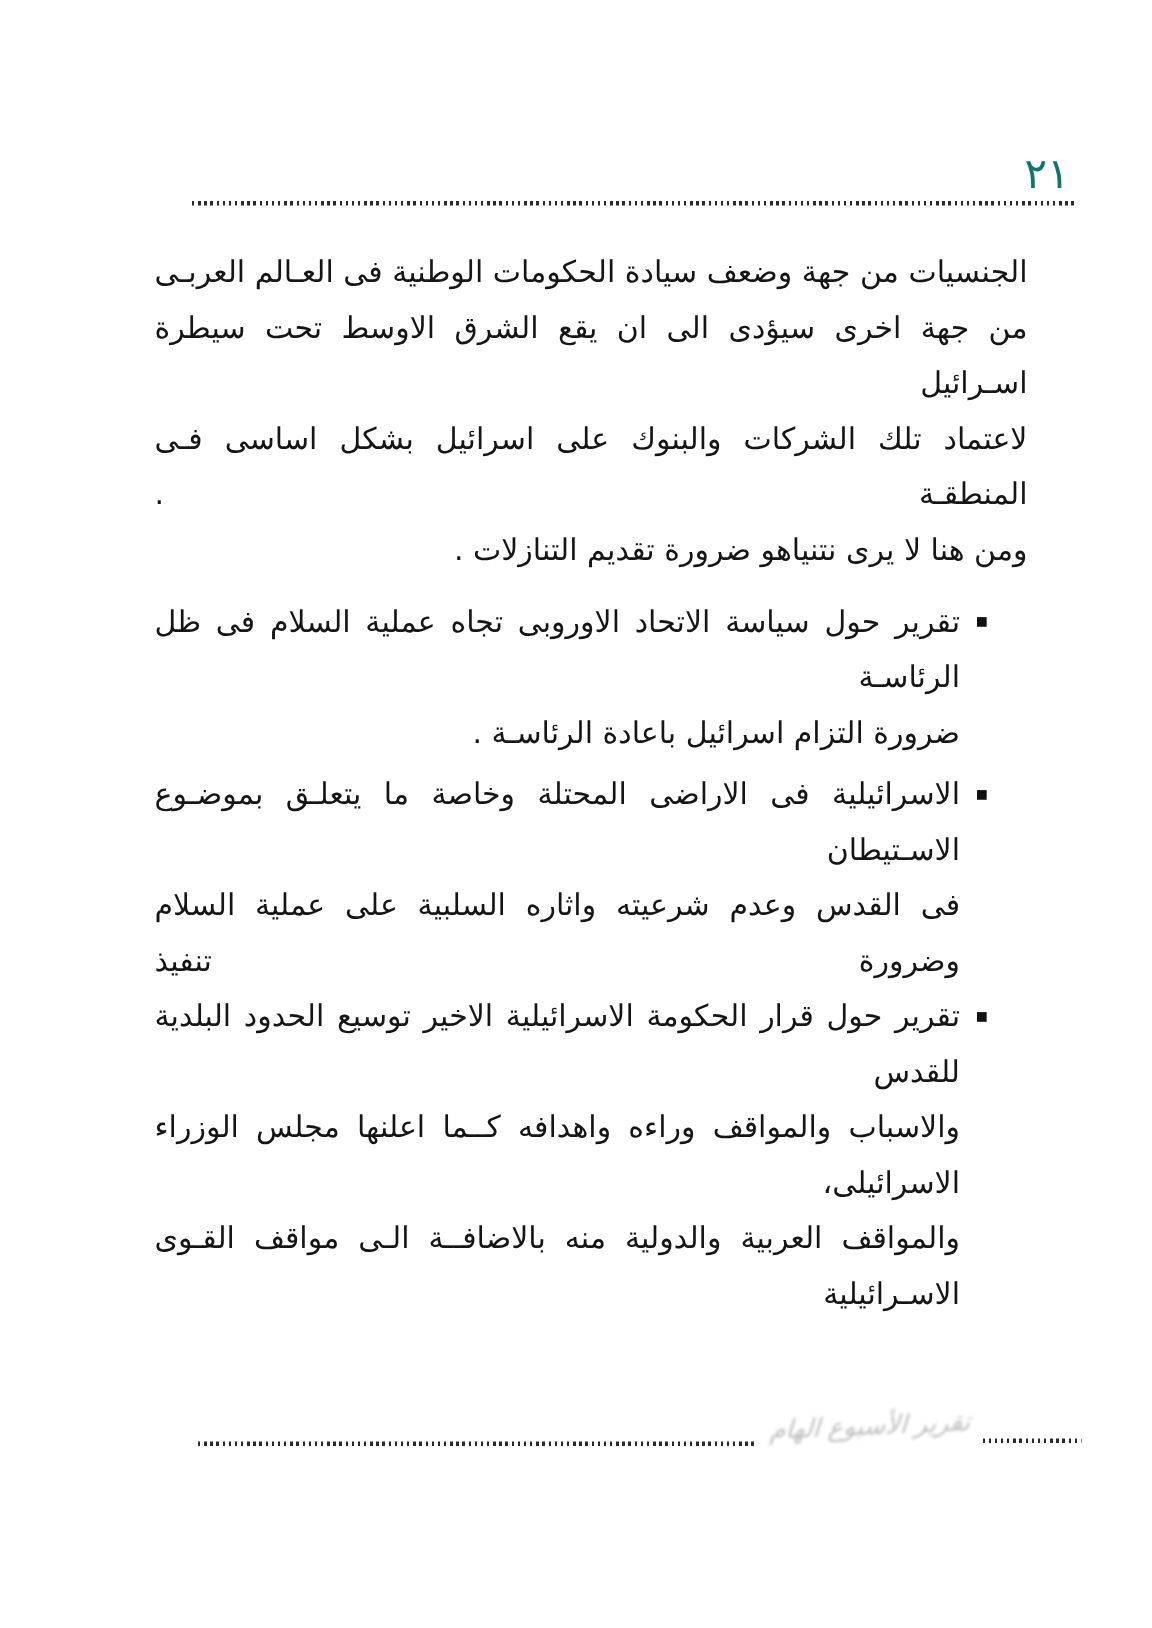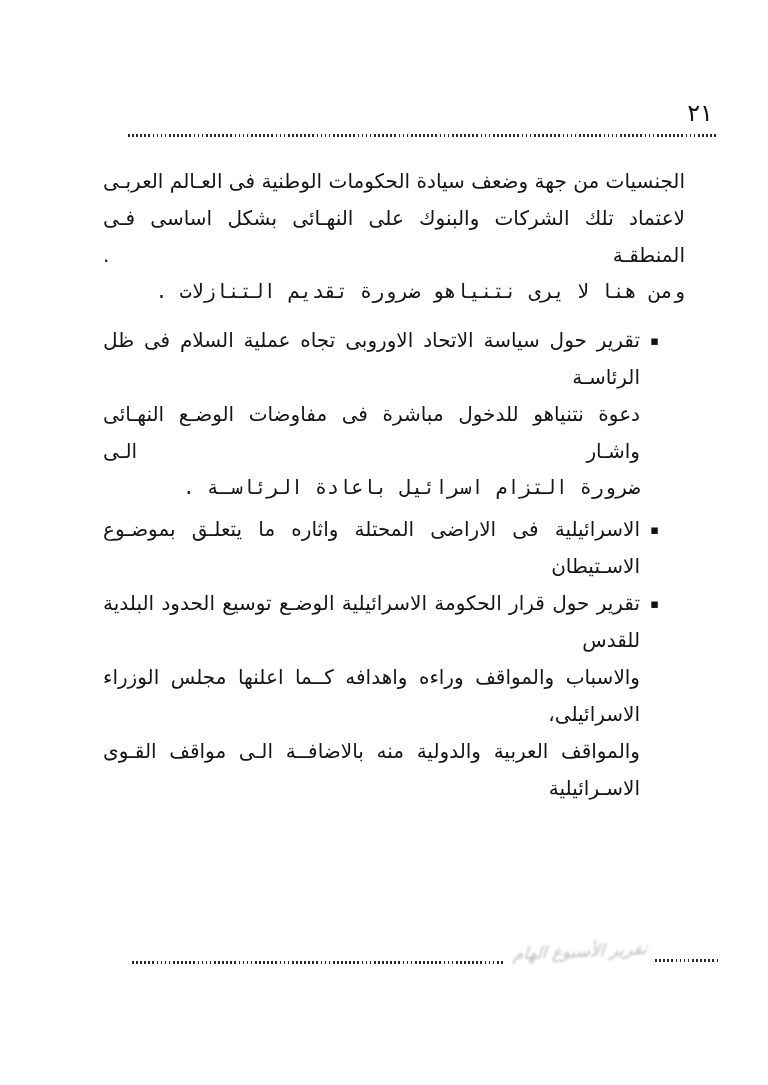--- a/index.html
+++ b/index.html
@@ -13,23 +13,23 @@
     height: 1085px;
     background: #ffffff;
     overflow: hidden;
     font-family: "DejaVu Sans", sans-serif;
     color: #1b1b1b;
   }
   .pagenum {
     position: absolute;
     top: 99px;
     right: 55px;
-    font-size: 24px;
+    font-size: 28px;
     letter-spacing: 3px;
-    color: #0f172a;
+    color: #0f766e;
   }
   .rule {
     position: absolute;
     height: 3px;
     background: repeating-linear-gradient(90deg, #2a2a2a 0 1.6px, transparent 1.6px 4.1px);
   }
   .rule-top { top: 134px; left: 128px; width: 590px; }
   .rule-bottom-left { top: 961px; left: 132px; width: 373px; }
   .rule-bottom-right { top: 959px; left: 655px; width: 66px; }
 
@@ -44,21 +44,20 @@
     color: #151515;
   }
   .tline {
     text-align: justify;
     text-align-last: justify;
     min-height: 37px;
     margin-left: 18px;
   }
   .tline.last {
     text-align-last: right;
-    font-family: Liberation Mono, monospace;
   }
   .para.bullet {
     position: relative;
     margin-right: 45px; 
   }
   .b1 { margin-top: 11px; }
   .b2 { margin-top: 4px; }
   .b3 { margin-top: 0px; }
   .bullet-marker {
     position: absolute;
@@ -89,39 +88,40 @@
 <div class="page">
 
   <div class="pagenum">٢١</div>
 
   <div class="rule rule-top"></div>
 
   <div class="content">
 
     <div class="para intro">
       <div class="tline">الجنسيات من جهة وضعف سيادة الحكومات  الوطنية فى العـالم العربـى</div>
-      <div class="tline">لاعتماد تلك الشركات والبنوك على النهـائى بشكل اساسى فـى المنطقـة .</div>
+      <div class="tline">من جهة اخرى سيؤدى الى ان يقع الشرق الاوسط تحت سيطرة اسـرائيل</div>
+      <div class="tline">لاعتماد تلك الشركات والبنوك على اسرائيل بشكل اساسى فـى المنطقـة .</div>
       <div class="tline last">ومن هنا لا يرى نتنياهو ضرورة تقديم التنازلات .</div>
     </div>
 
     <div class="para bullet b1">
       <span class="bullet-marker">▪</span>
       <div class="tline">تقرير حول سياسة الاتحاد الاوروبى تجاه عملية السلام فى  ظل الرئاسـة</div>
-      <div class="tline">دعوة نتنياهو للدخول مباشرة فى مفاوضات  الوضـع النهـائى واشـار الـى</div>
       <div class="tline last">ضرورة التزام اسرائيل باعادة الرئاسـة .</div>
     </div>
 
     <div class="para bullet b2">
       <span class="bullet-marker">▪</span>
-      <div class="tline">الاسرائيلية فى الاراضى المحتلة واثاره ما يتعلـق بموضـوع الاسـتيطان</div>
+      <div class="tline">الاسرائيلية فى الاراضى المحتلة وخاصة ما يتعلـق بموضـوع الاسـتيطان</div>
+      <div class="tline">فى القدس وعدم شرعيته واثاره السلبية على عملية السلام وضرورة تنفيذ</div>
     </div>
 
     <div class="para bullet b3">
       <span class="bullet-marker">▪</span>
-      <div class="tline">تقرير حول قرار الحكومة الاسرائيلية الوضـع توسيع الحدود البلدية للقدس</div>
+      <div class="tline">تقرير حول قرار الحكومة الاسرائيلية الاخير توسيع الحدود البلدية للقدس</div>
       <div class="tline">والاسباب والمواقف وراءه واهدافه كــما اعلنها مجلس الوزراء الاسرائيلى،</div>
       <div class="tline">والمواقف العربية والدولية منه بالاضافــة الـى مواقف القـوى الاسـرائيلية</div>
 
     </div>
 
   </div>
 
   <div class="rule rule-bottom-left"></div>
   <div class="watermark">تقرير الأسبوع الهام</div>
   <div class="rule rule-bottom-right"></div>

